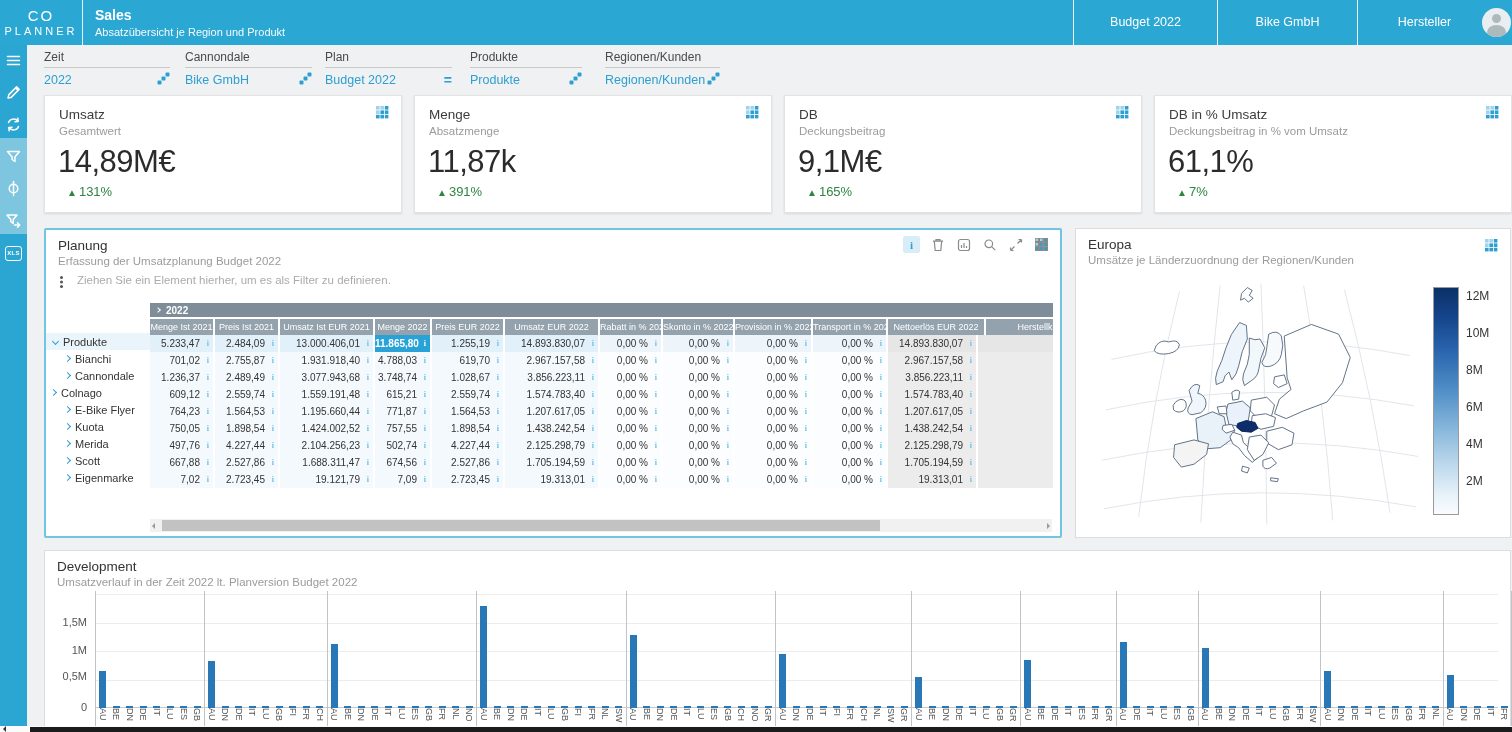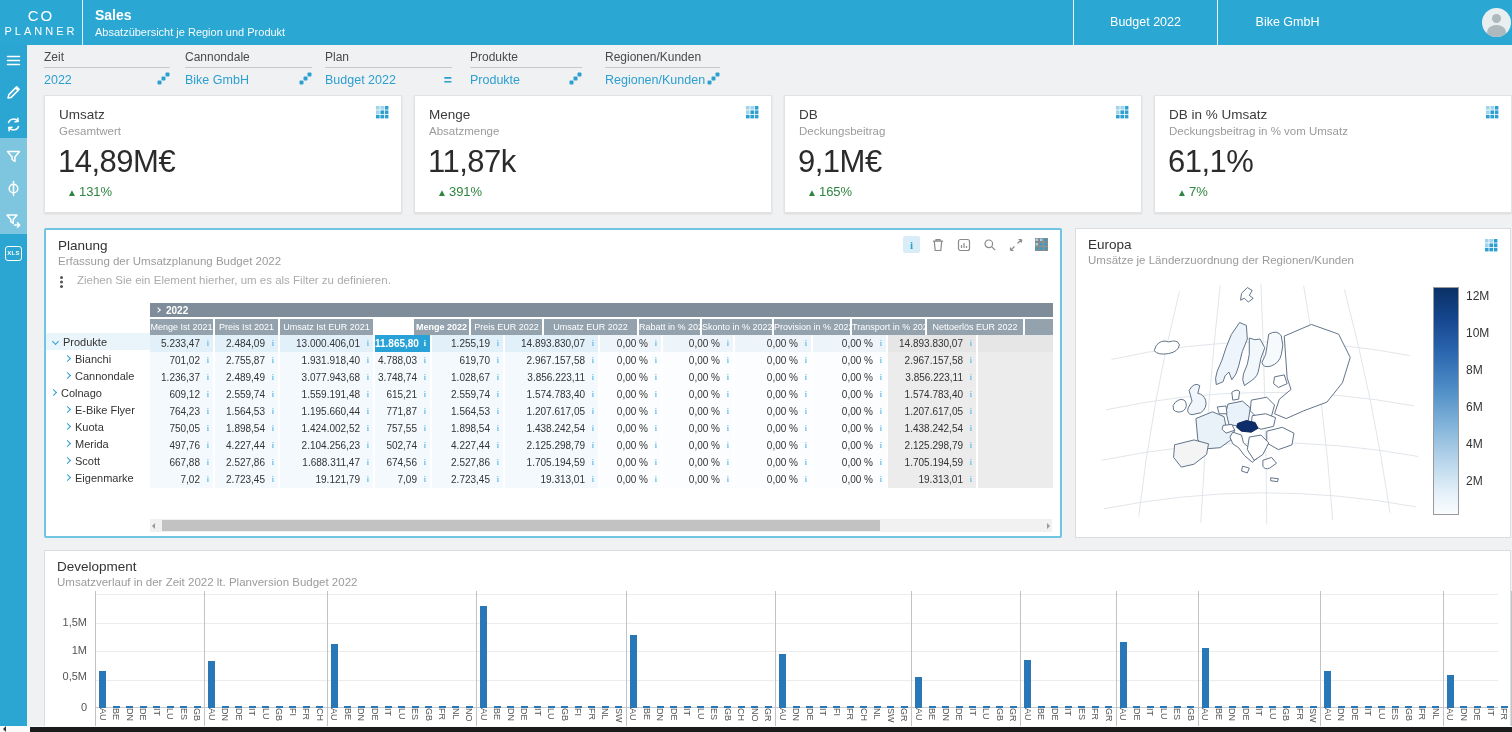--- a/index.html
+++ b/index.html
@@ -126,20 +126,21 @@
       <div class="l2">PLANNER</div>
     </div>
     <div id="logo-sep"></div>
     <div id="tb-titles">
       <div class="t">Sales</div>
       <div class="s">Absatzübersicht je Region und Produkt</div>
     </div>
     <div id="tb-buttons">
         <div class="tb-btn" style="width: 144px;">Budget 2022</div>
         <div class="tb-btn" style="width: 140px;">Bike GmbH</div>
+        <div class="tb-btn" style="width: 134px;">Hersteller</div>
       </div>
     <div id="avatar">
       <div class="head"></div>
       <div class="body"></div>
     </div>
   </div>
 
   <div id="sidebar">
     <div class="light"></div>
     <div class="sb-ico" style="top:4px">
@@ -400,21 +401,21 @@
       </div>
     <div id="tbl-cols">
       <div id="grp-hdr">
         <span class="chev r"></span>
         <span>2022</span>
       </div>
       <div id="hdr-row">
           <div class="th" style="width: 63px;">Menge Ist 2021</div>
           <div class="th" style="width: 63px;">Preis Ist 2021</div>
           <div class="th" style="width: 93px;">Umsatz Ist EUR 2021</div>
-          <div class="th" style="width: 55px; font-weight: bold; margin-left: 39px;">Menge 2022</div>
+          <div class="th" style="width: 55px; font-weight: normal;">Menge 2022</div>
           <div class="th" style="width: 71px;">Preis EUR 2022</div>
           <div class="th" style="width: 93px;">Umsatz EUR 2022</div>
           <div class="th" style="width: 61px;">Rabatt in % 2022</div>
           <div class="th" style="width: 70px;">Skonto in % 2022</div>
           <div class="th" style="width: 76px;">Provision in % 2022</div>
           <div class="th" style="width: 73px;">Transport in % 2022</div>
           <div class="th" style="width: 96px; text-align: center;">Nettoerlös EUR 2022</div>
           <div class="th" style="width: 98px;">Herstellk</div>
         </div>
       <div id="tbl-body">

